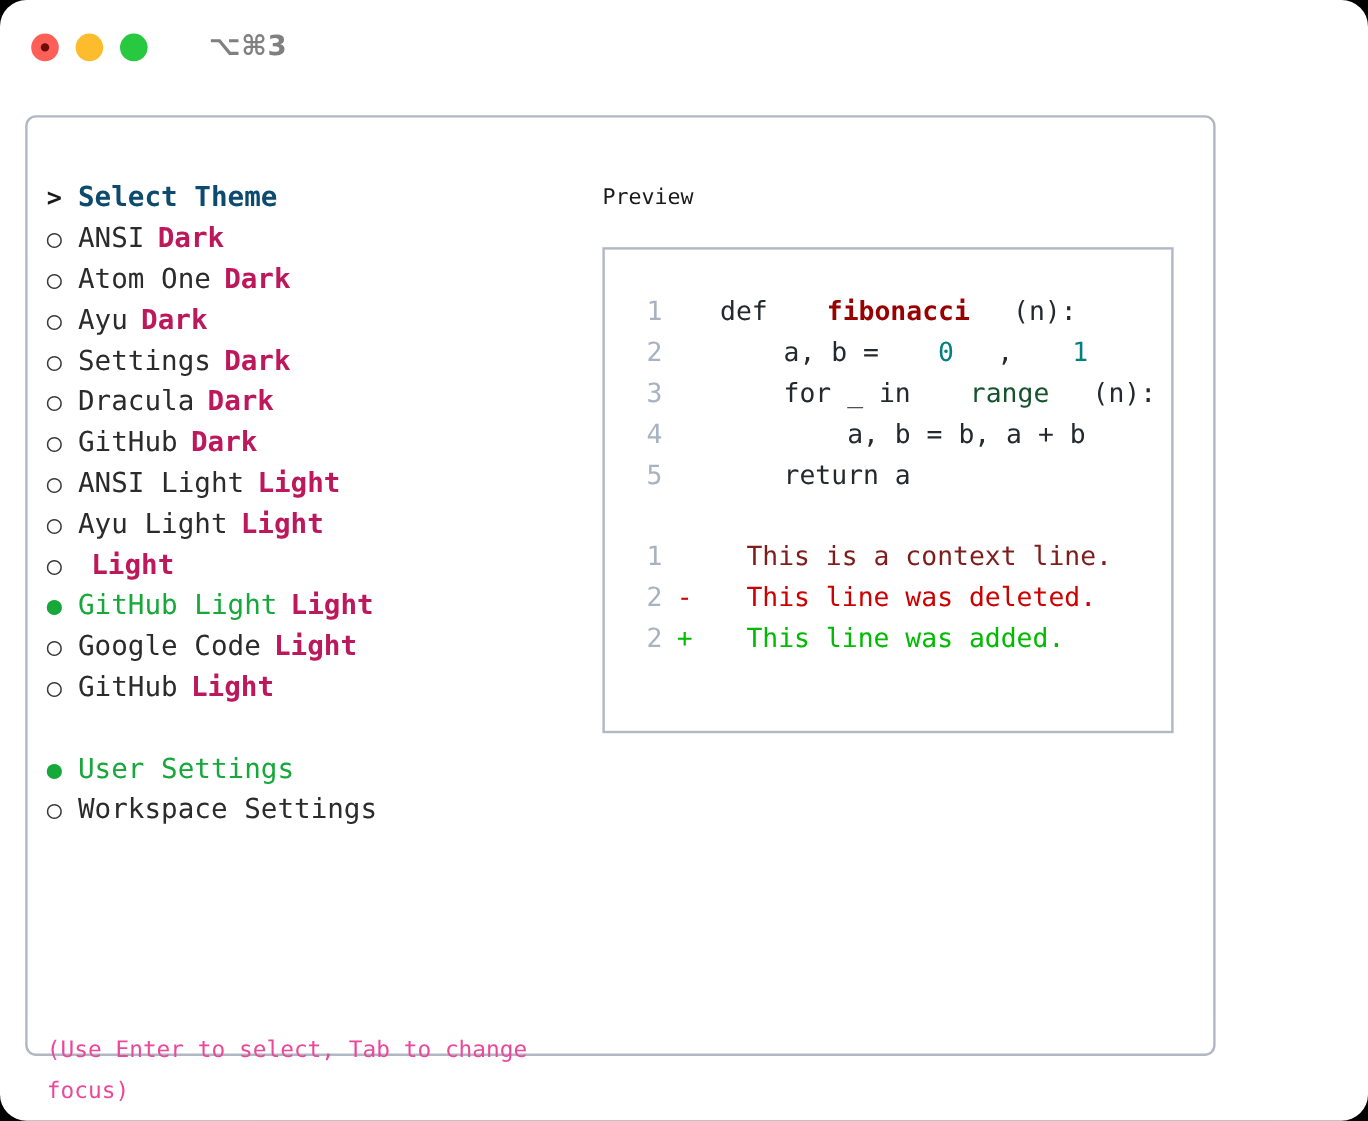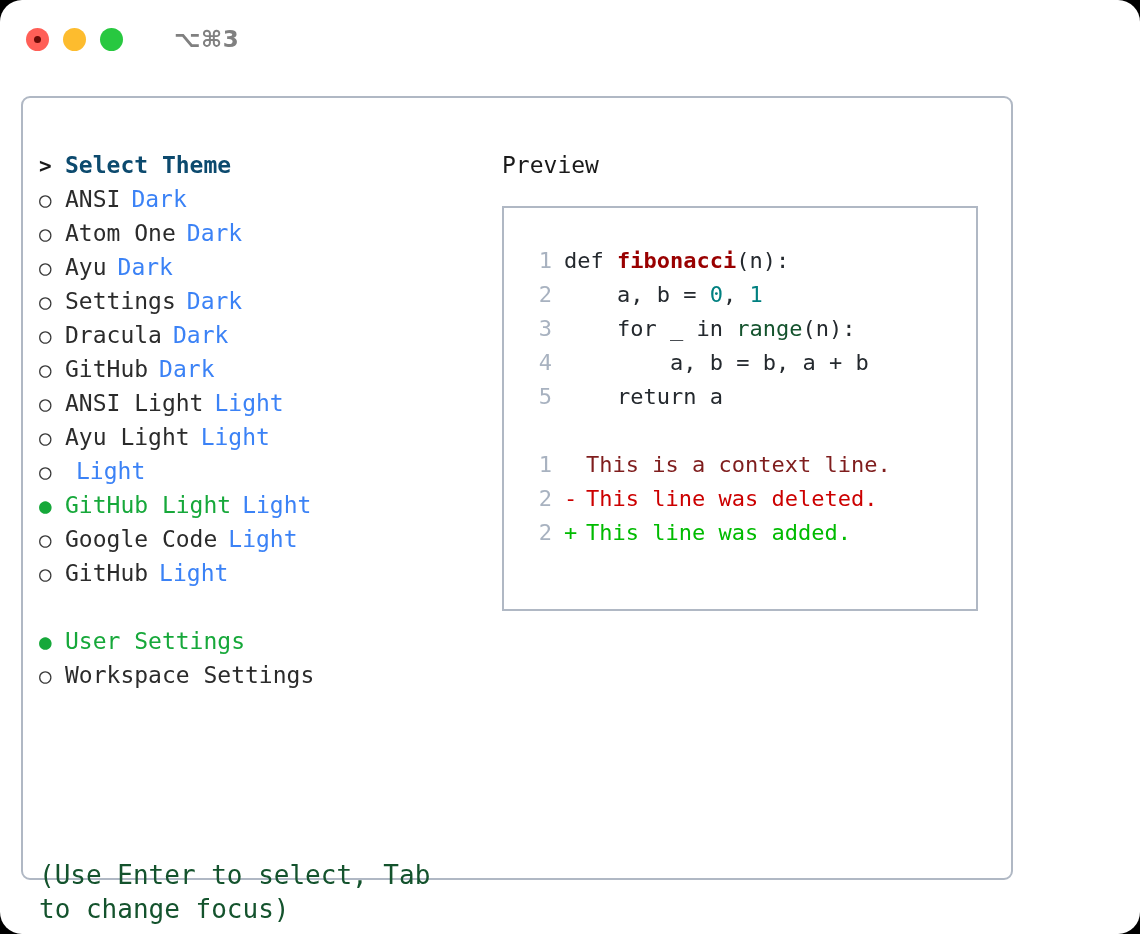--- a/index.html
+++ b/index.html
@@ -106,51 +106,52 @@
     font-size: 21px;
   }
   .marker.sel { color: #16a83a; }
   .marker.caret {
     color: #1a1a1a;
     font-weight: bold;
   }
   .item-label { color: #2b2b2b; }
   .item-label.sel { color: #16a83a; }
   .item-tag {
-    color: #3b82f6;
+    color: #be185d;
     margin-left: 11px;
+    font-weight: bold;
   }
   .section-title {
     color: #0c4a6e;
     font-weight: bold;
   }
   .section-title.plain { font-weight: normal; }
 
   .spacer-lg { height: 34px; }
 
   #hint {
     position: absolute;
     left: 16px;
     top: 760px;
     width: 420px;
-    font-size: 26px;
-    line-height: 34px;
-    color: #14532d;
+    font-size: 19px;
+    line-height: 34px;
+    color: #ec4899;
     white-space: normal;
   }
 
   
   #right-pane {
     position: absolute;
     left: 479px;
     top: 50px;
     width: 490px;
   }
   #preview-title {
-    font-size: 23px;
+    font-size: 18px;
     line-height: 34px;
     color: #1a1a1a;
   }
   #preview-box {
     margin-top: 24px;
     width: 476px;
     height: 405px;
     border: 2px solid #b0b8c4;
     box-sizing: border-box;
     background: #ffffff;
@@ -161,21 +162,21 @@
     font-size: 22px;
     line-height: 34px;
     white-space: pre;
   }
   .lineno {
     flex: 0 0 28px;
     text-align: right;
     color: #a8b2c0;
     margin-right: 12px;
   }
-  .code-text { color: #24292e; }
+  .code-text { color: #24292e; margin-left: 36px; }
 
   .tok-fn     { color: #990000; font-weight: bold; }
   .tok-num    { color: #008080; }
   .tok-builtin{ color: #14532d; }
 
   .diff-gap { height: 34px; }
   .diff-sign {
     flex: 0 0 22px;
     text-align: left;
   }

